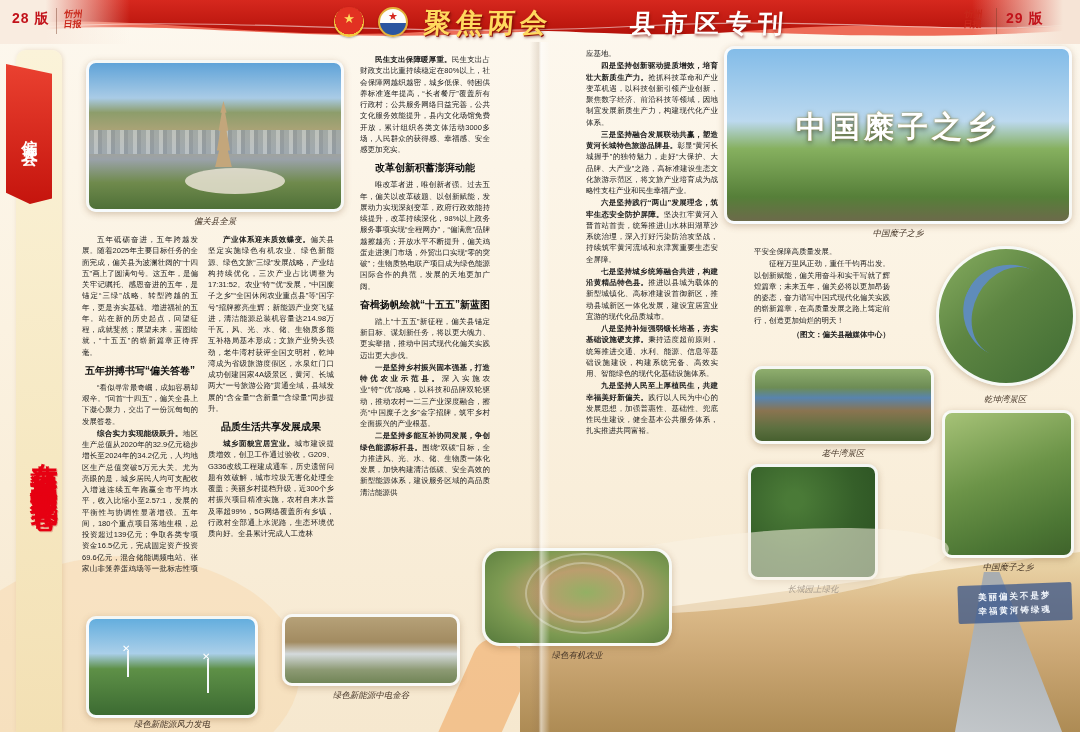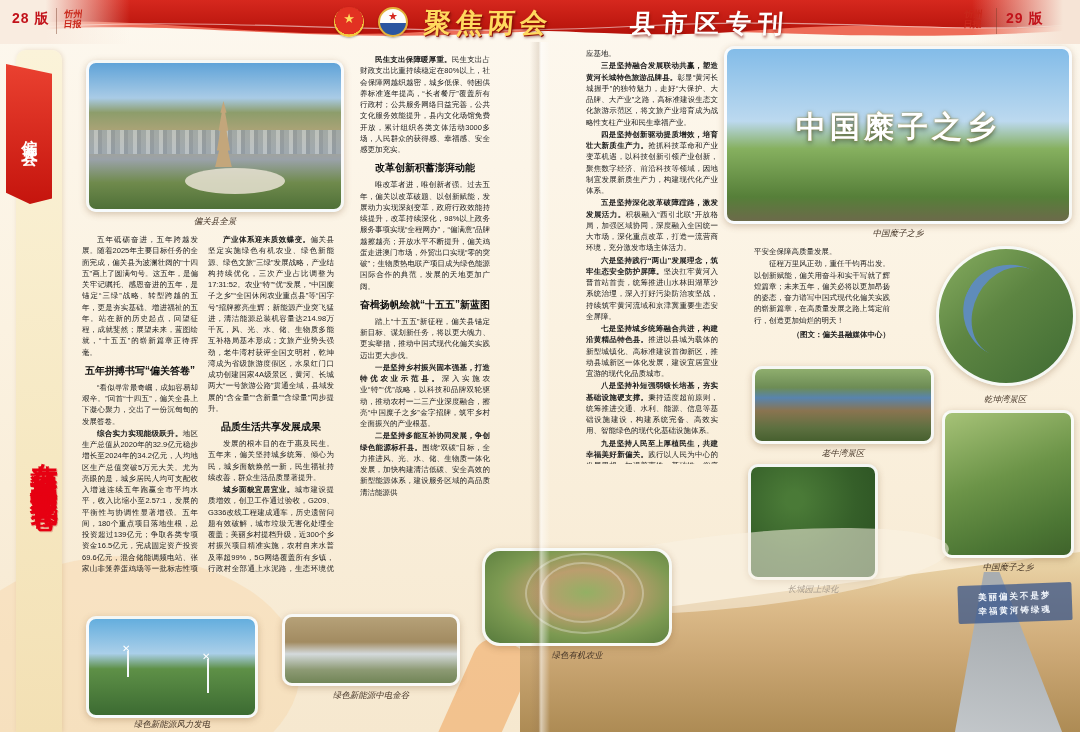--- a/index.html
+++ b/index.html
@@ -138,37 +138,35 @@
 
   <div class="col" style="left:82px;top:234px;width:116px;height:338px;">
       <p class="col-p">五年砥砺奋进，五年跨越发展。随着2025年主要目标任务的全面完成，偏关县为波澜壮阔的“十四五”画上了圆满句号。这五年，是偏关牢记嘱托、感恩奋进的五年，是锚定“三绿”战略、转型跨越的五年，更是夯实基础、增进福祉的五年。站在新的历史起点，回望征程，成就斐然；展望未来，蓝图绘就，“十五五”的崭新篇章正待挥毫。</p>
       <p class="col-h">五年拼搏书写“偏关答卷”</p>
       <p class="col-p">“看似寻常最奇崛，成如容易却艰辛。”回首“十四五”，偏关全县上下凝心聚力，交出了一份沉甸甸的发展答卷。</p>
       <p class="col-p"><b>综合实力实现能级跃升。</b>地区生产总值从2020年的32.9亿元稳步增长至2024年的34.2亿元，人均地区生产总值突破5万元大关。尤为亮眼的是，城乡居民人均可支配收入增速连续五年跑赢全市平均水平，收入比缩小至2.57:1，发展的平衡性与协调性显著增强。五年间，180个重点项目落地生根，总投资超过139亿元；争取各类专项资金16.5亿元，完成固定资产投资69.6亿元，混合储能调频电站、张家山非笼养蛋鸡场等一批标志性项目建成投产，为经济高质量发展注入强劲动能。</p>
     </div>
   <div class="col" style="left:208px;top:234px;width:126px;height:340px;">
       <p class="col-p"><b>产业体系迎来质效蝶变。</b>偏关县坚定实施绿色有机农业、绿色新能源、绿色文旅“三绿”发展战略，产业结构持续优化，三次产业占比调整为17:31:52。农业“特”“优”发展，“中国糜子之乡”“全国休闲农业重点县”等“国字号”招牌擦亮生辉；新能源产业突飞猛进，清洁能源总装机容量达214.98万千瓦，风、光、水、储、生物质多能互补格局基本形成；文旅产业势头强劲，老牛湾村获评全国文明村，乾坤湾成为省级旅游度假区，水泉红门口成功创建国家4A级景区，黄河、长城两大“一号旅游公路”贯通全域，县域发展的“含金量”“含新量”“含绿量”同步提升。</p>
       <p class="col-h">品质生活共享发展成果</p>
-      <p class="col-p">发展的根本目的在于惠及民生。五年来，偏关坚持城乡统筹、倾心为民，城乡面貌焕然一新，民生福祉持续改善，群众生活品质显著提升。</p>
       <p class="col-p"><b>城乡面貌宜居宜业。</b>城市建设提质增效，创卫工作通过验收，G209、G336改线工程建成通车，历史遗留问题有效破解，城市垃圾无害化处理全覆盖；美丽乡村提档升级，近300个乡村振兴项目精准实施，农村自来水普及率超99%，5G网络覆盖所有乡镇，行政村全部通上水泥路，生态环境优质向好。全县累计完成人工造林</p>
     </div>
   <div class="col" style="left:360px;top:54px;width:130px;height:522px;">
       <p class="col-p"><b>民生支出保障暖厚重。</b>民生支出占财政支出比重持续稳定在80%以上，社会保障网越织越密，城乡低保、特困供养标准逐年提高，“长者餐厅”覆盖所有行政村；公共服务网络日益完善，公共文化服务效能提升，县内文化场馆免费开放，累计组织各类文体活动3000多场，人民群众的获得感、幸福感、安全感更加充实。</p>
       <p class="col-h">改革创新积蓄澎湃动能</p>
       <p class="col-p">唯改革者进，唯创新者强。过去五年，偏关以改革破题、以创新赋能，发展动力实现深刻变革，政府行政效能持续提升，改革持续深化，98%以上政务服务事项实现“全程网办”，“偏满意”品牌越擦越亮；开放水平不断提升，偏关鸡蛋走进澳门市场，外贸出口实现“零的突破”；生物质热电联产项目成为绿色能源国际合作的典范，发展的天地更加广阔。</p>
       <p class="col-h">奋楫扬帆绘就“十五五”新蓝图</p>
       <p class="col-p">踏上“十五五”新征程，偏关县锚定新目标、谋划新任务，将以更大魄力、更实举措，推动中国式现代化偏关实践迈出更大步伐。</p>
       <p class="col-p"><b>一是坚持乡村振兴固本强基，打造特优农业示范县。</b>深入实施农业“特”“优”战略，以科技和品牌双轮驱动，推动农村一二三产业深度融合，擦亮“中国糜子之乡”金字招牌，筑牢乡村全面振兴的产业根基。</p>
       <p class="col-p"><b>二是坚持多能互补协同发展，争创绿色能源标杆县。</b>围绕“双碳”目标，全力推进风、光、水、储、生物质一体化发展，加快构建清洁低碳、安全高效的新型能源体系，建设服务区域的高品质清洁能源供</p>
     </div>
   <div class="col" style="left:586px;top:48px;width:132px;height:416px;">
       <p class="col-p ni">应基地。</p>
+      <p class="col-p"><b>四是坚持创新驱动提质增效，培育壮大新质生产力。</b>抢抓科技革命和产业变革机遇，以科技创新引领产业创新，聚焦数字经济、前沿科技等领域，因地制宜发展新质生产力，构建现代化产业体系。</p>
       <p class="col-p"><b>三是坚持融合发展联动共赢，塑造黄河长城特色旅游品牌县。</b>彰显“黄河长城握手”的独特魅力，走好“大保护、大品牌、大产业”之路，高标准建设生态文化旅游示范区，将文旅产业培育成为战略性支柱产业和民生幸福产业。</p>
-      <p class="col-p"><b>四是坚持创新驱动提质增效，培育壮大新质生产力。</b>抢抓科技革命和产业变革机遇，以科技创新引领产业创新，聚焦数字经济、前沿科技等领域，因地制宜发展新质生产力，构建现代化产业体系。</p>
-      <p class="col-p"><b>五是坚持深化改革破障蹚路，激发发展活力。</b>积极融入“西引北联”开放格局，加强区域协同，深度融入全国统一大市场，深化重点改革，打造一流营商环境，充分激发市场主体活力。</p>
       <p class="col-p"><b>六是坚持践行“两山”发展理念，筑牢生态安全防护屏障。</b>坚决扛牢黄河入晋首站首责，统筹推进山水林田湖草沙系统治理，深入打好污染防治攻坚战，持续筑牢黄河流域和京津冀重要生态安全屏障。</p>
       <p class="col-p"><b>七是坚持城乡统筹融合共进，构建沿黄精品特色县。</b>推进以县城为载体的新型城镇化、高标准建设首御新区，推动县城新区一体化发展，建设宜居宜业宜游的现代化品质城市。</p>
       <p class="col-p"><b>八是坚持补短强弱锻长培基，夯实基础设施硬支撑。</b>秉持适度超前原则，统筹推进交通、水利、能源、信息等基础设施建设，构建系统完备、高效实用、智能绿色的现代化基础设施体系。</p>
       <p class="col-p"><b>九是坚持人民至上厚植民生，共建幸福美好新偏关。</b>践行以人民为中心的发展思想，加强普惠性、基础性、兜底性民生建设，健全基本公共服务体系，扎实推进共同富裕。</p>
     </div>
   <div class="col" style="left:754px;top:246px;width:136px;height:124px;">
       <p class="col-p ni">平安全保障高质量发展。</p>
       <p class="col-p">征程万里风正劲，重任千钧再出发。以创新赋能，偏关用奋斗和实干写就了辉煌篇章；未来五年，偏关必将以更加昂扬的姿态，奋力谱写中国式现代化偏关实践的崭新篇章，在高质量发展之路上笃定前行，创造更加灿烂的明天！</p>
       <p class="by">（图文：偏关县融媒体中心）</p>
     </div>

